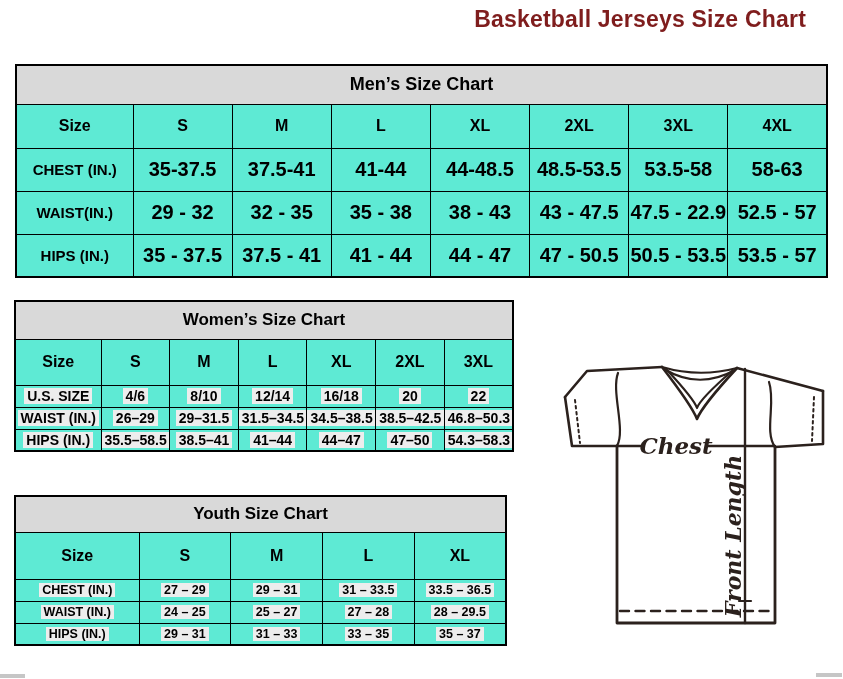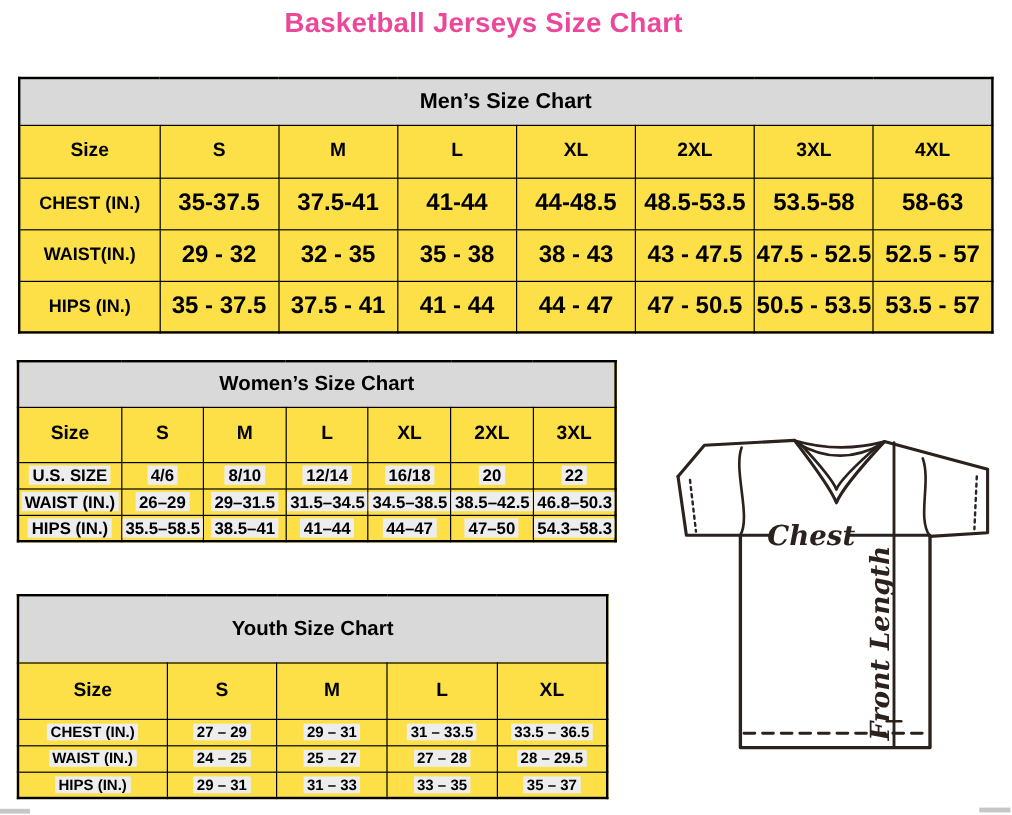--- a/index.html
+++ b/index.html
@@ -3,26 +3,26 @@
 <meta charset="utf-8">
 <style>
   * { margin:0; padding:0; box-sizing:border-box; }
   html,body {
     width:843px; height:679px; background:#ffffff;
     font-family:"Liberation Sans", sans-serif;
     position:relative; overflow:hidden; color:#000;
   }
   .page-title {
     position:absolute; top:6px; left:0; width:806px;
-    text-align:center; font-size:23px; font-weight:bold; color:#ec4899;
+    text-align:right; font-size:23px; font-weight:bold; color:#7f1d1d;
     letter-spacing:0.2px;
   }
   table.size-table {
     position:absolute; border-collapse:collapse; table-layout:fixed;
-    background:#fde047; border:2px solid #000;padding-left:28px;
+    background:#5eead4; border:2px solid #000;padding-left:28px;
   }
   .size-table th, .size-table td {
     border:1px solid #000; text-align:center; vertical-align:middle;
     font-weight:bold; color:#000; padding:0; overflow:hidden; white-space:nowrap;
   }
   .caption-row th { background:#d9d9d9; font-size:17px; }
   
   .mens { left:15px; top:64px; width:813px; }
   .mens .caption-row th { height:39px; font-size:18px; }
   .mens .size-row th { height:44px; font-size:16px; }
@@ -30,21 +30,21 @@
   .mens tbody th { font-size:15px; }
   .mens tbody td { font-size:20px; }
   
   .womens { left:14px; top:300px; width:500px; }
   .womens .caption-row th { height:38px; }
   .womens .size-row th { height:46px; font-size:16px; }
   .womens tbody tr { height:22px; }
   .womens tbody th, .womens tbody td { font-size:14px; }
   
   .youth { left:14px; top:495px; width:493px; }
-  .youth .caption-row th { height:56px; }
+  .youth .caption-row th { height:36px; }
   .youth .size-row th { height:47px; font-size:16px; }
   .youth tbody tr { height:22px; }
   .youth tbody th, .youth tbody td { font-size:12.5px; }
   
   .womens tbody .cv, .youth tbody .cv { background:#ededed; padding:0 3px; }
   .jersey { position:absolute; left:556px; top:362px; }
   .corner-strip { position:absolute; height:4px; background:#c6c6c6; }
   .corner-strip.left  { left:0;   top:674px; width:25px; }
   .corner-strip.right { left:816px; top:673px; width:26px; }
 </style>
@@ -90,21 +90,21 @@
         <td><span class="cv">53.5-58</span></td>
         <td><span class="cv">58-63</span></td>
       </tr>
       <tr>
         <th><span class="cv">WAIST(IN.)</span></th>
         <td><span class="cv">29 - 32</span></td>
         <td><span class="cv">32 - 35</span></td>
         <td><span class="cv">35 - 38</span></td>
         <td><span class="cv">38 - 43</span></td>
         <td><span class="cv">43 - 47.5</span></td>
-        <td><span class="cv">47.5 - 52.5</span></td>
+        <td><span class="cv">47.5 - 22.9</span></td>
         <td><span class="cv">52.5 - 57</span></td>
       </tr>
       <tr>
         <th><span class="cv">HIPS (IN.)</span></th>
         <td><span class="cv">35 - 37.5</span></td>
         <td><span class="cv">37.5 - 41</span></td>
         <td><span class="cv">41 - 44</span></td>
         <td><span class="cv">44 - 47</span></td>
         <td><span class="cv">47 - 50.5</span></td>
         <td><span class="cv">50.5 - 53.5</span></td>

